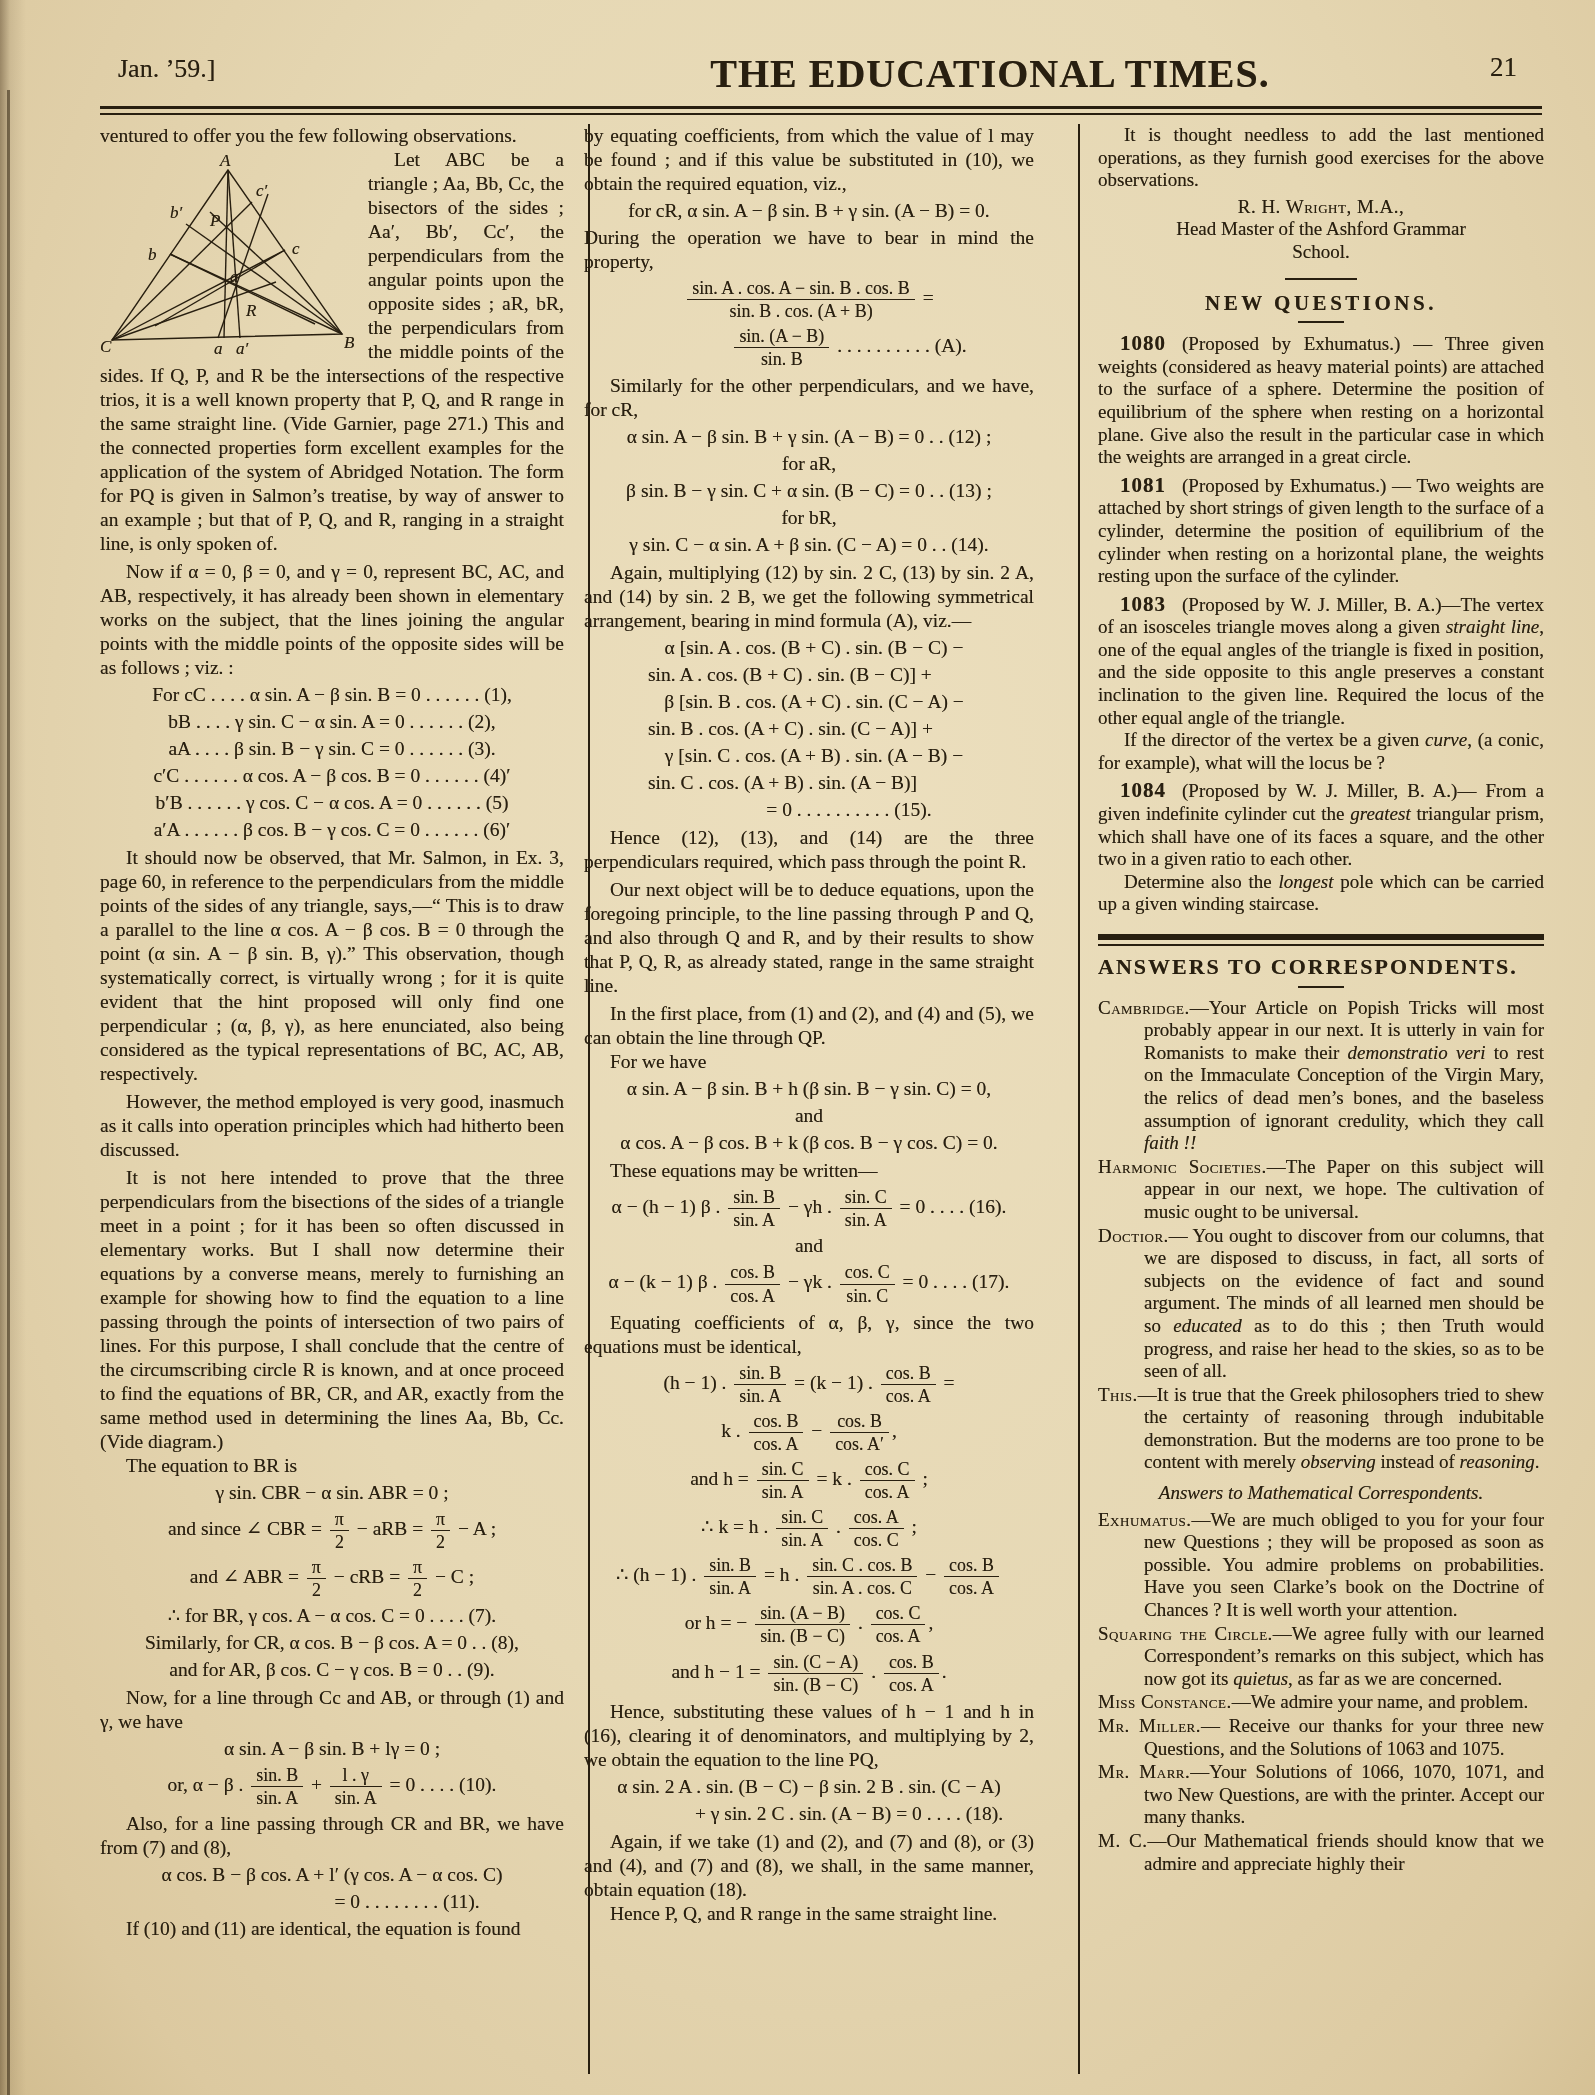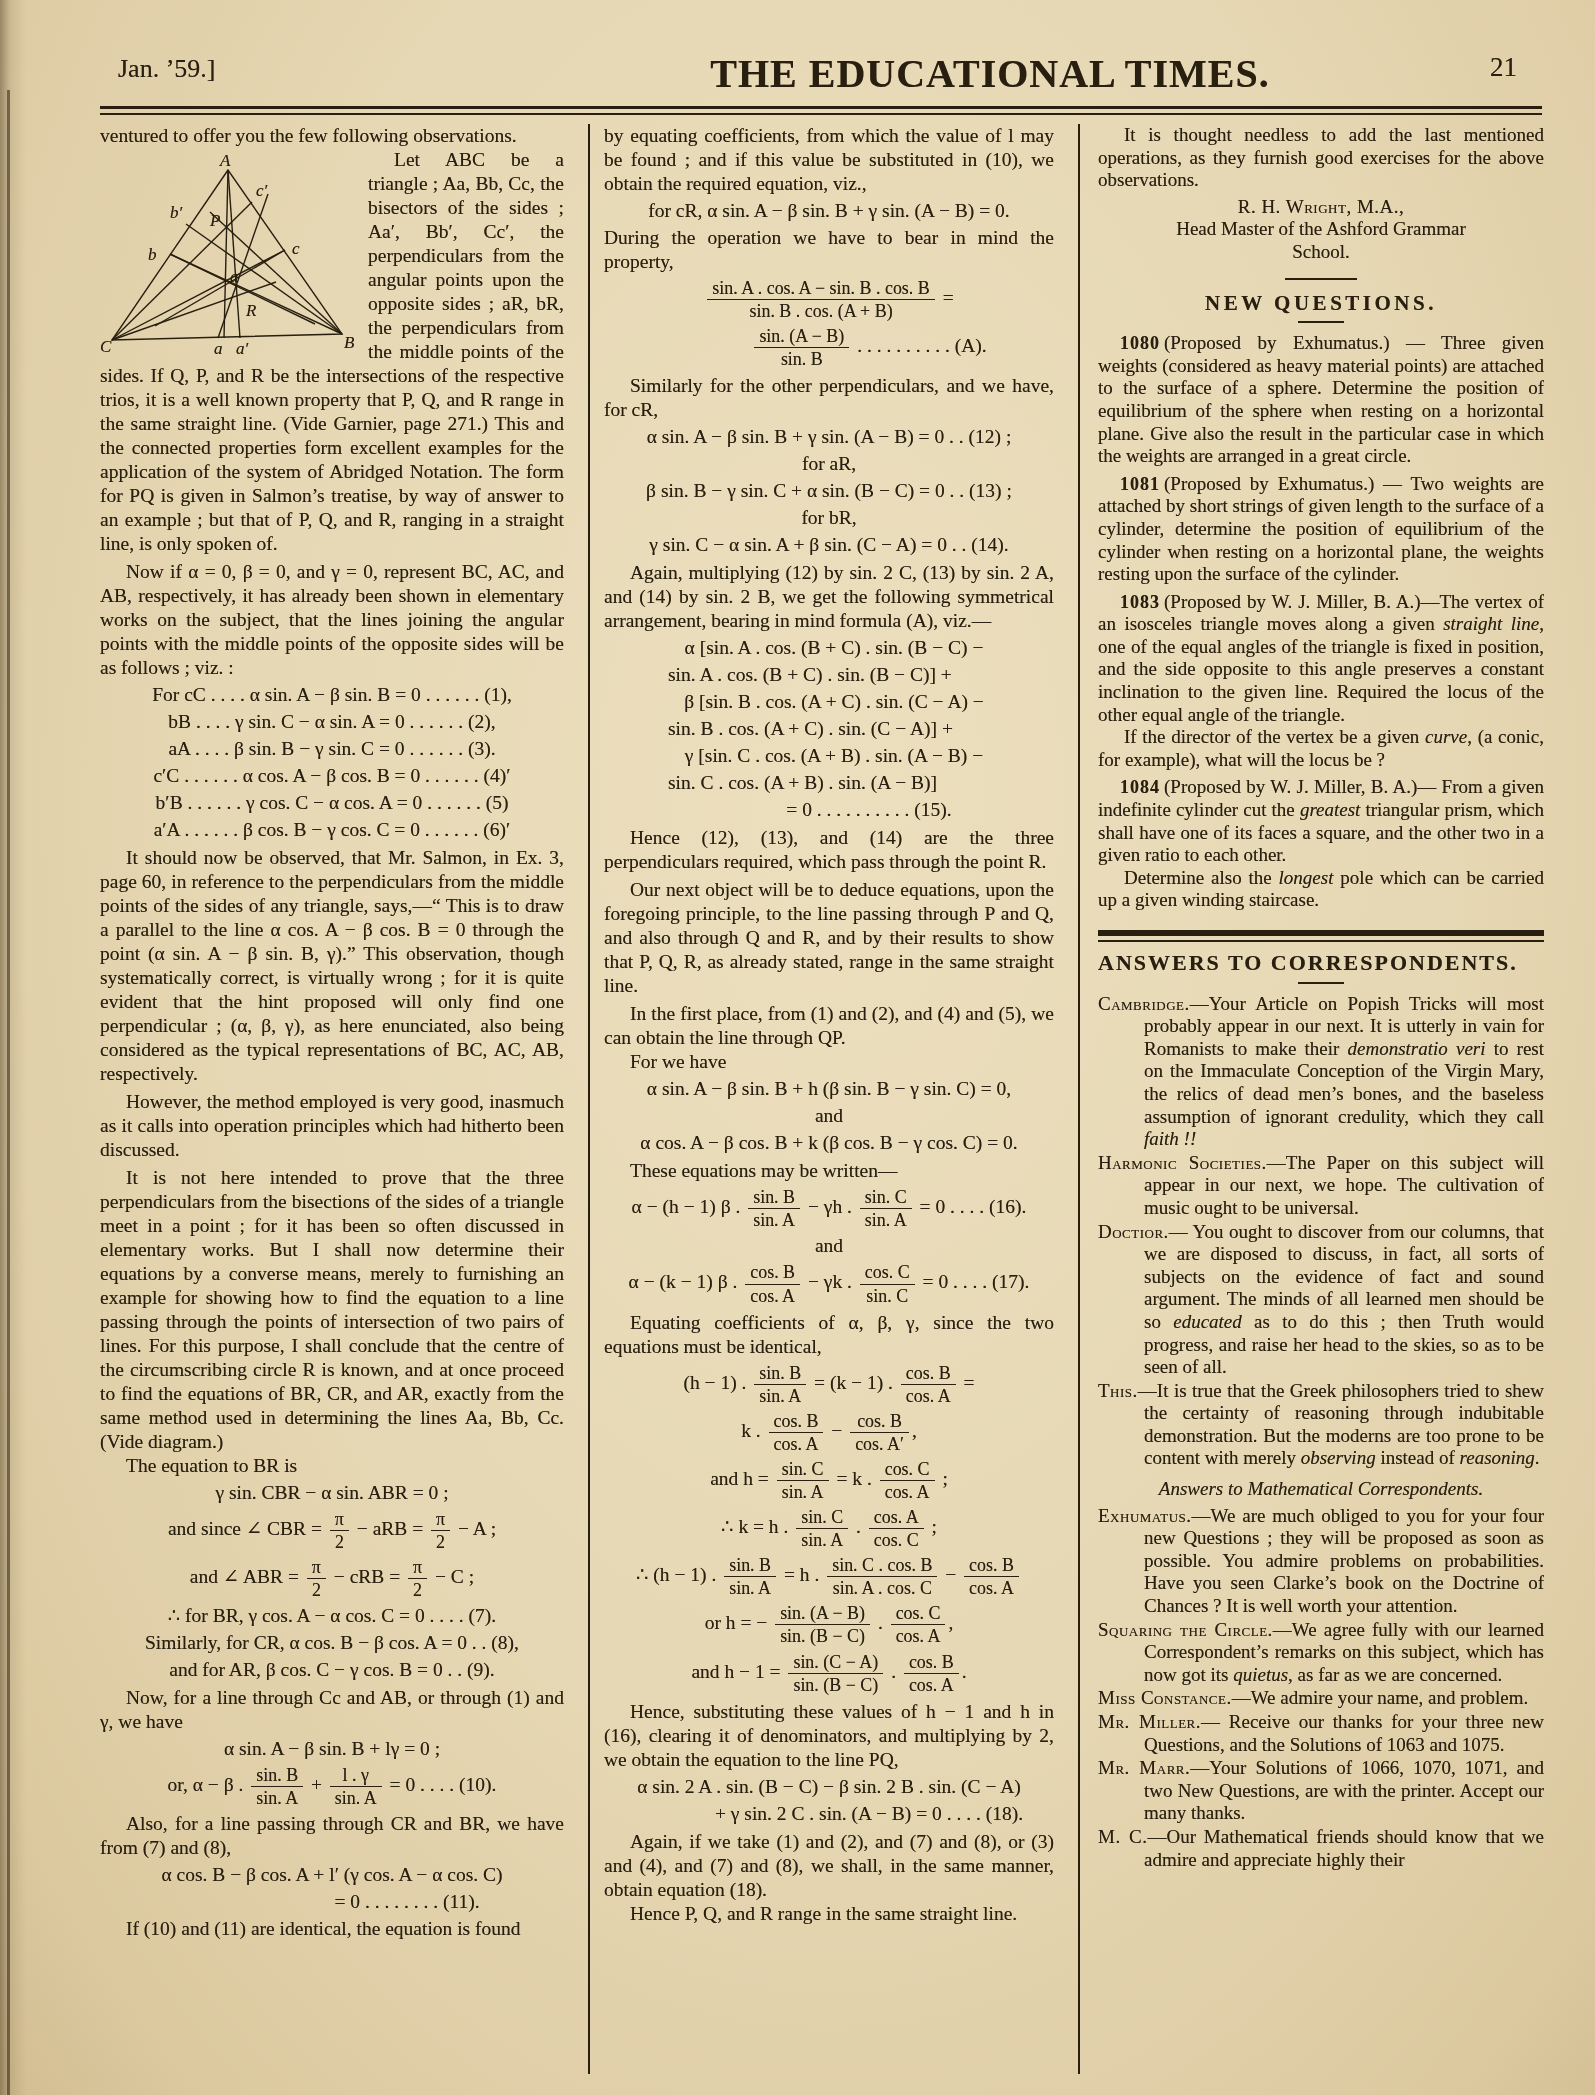--- a/index.html
+++ b/index.html
@@ -10,42 +10,42 @@
     background:linear-gradient(90deg, rgba(70,50,25,.45), rgba(70,50,25,.12) 10px, rgba(70,50,25,0) 26px);}
   .edgeline{position:absolute;left:7px;top:90px;bottom:0;width:3px;background:rgba(45,32,14,.55);}
   .hdr-date{position:absolute;left:118px;top:54px;font-size:26px;}
   .hdr-title{position:absolute;left:990px;top:50px;transform:translateX(-50%);font-size:40px;font-weight:bold;letter-spacing:1px;white-space:nowrap;}
   .hdr-page{position:absolute;left:1490px;top:52px;font-size:27px;}
   .hdr-rule{position:absolute;left:100px;width:1442px;top:106px;height:4px;border-top:3px solid #281f10;border-bottom:2px solid #281f10;}
   .vrule{position:absolute;top:124px;height:1950px;width:2px;background:#281f10;}
   #vr1{left:588px;} #vr2{left:1078px;}
   .col{position:absolute;top:124px;height:1956px;overflow:hidden;text-align:justify;font-size:19.5px;line-height:24px;}
   #col1{left:100px;width:464px;}
-  #col2{left:604px;width:450px;}
+  #col2{left:584px;width:450px;}
   #col3{left:1098px;width:446px;font-size:19px;line-height:22.6px;}
   p{margin:0;}
   .ind{text-indent:26px;}
   .sp{margin-top:4px;}
   .math{text-align:center;margin:3px 0;text-indent:0;}
   .m-left{text-align:center;padding-left:10px;}
   .m-ind{text-align:left;padding-left:64px;}
   .m-right{text-align:center;padding-left:150px;}
   .m-right2{text-align:center;padding-left:80px;}
   .frac{display:inline-block;text-align:center;vertical-align:middle;margin:1px 3px;font-size:.92em;line-height:1.12;}
   .frac .num{display:block;padding:0 5px 1px;border-bottom:1.5px solid #281f10;}
   .frac .den{display:block;padding:1px 5px 0;}
   .fig{float:left;width:254px;height:202px;margin:6px 14px 4px 0;}
   .fig text{font-family:"Liberation Serif",serif;font-style:italic;font-size:17px;fill:#281f10;}
   .sig{text-align:center;text-indent:0;}
   .sig-name{font-variant:small-caps;letter-spacing:.5px;}
   .shortrule{width:72px;border-top:2px solid #281f10;margin:14px auto 12px;}
   .h-new{text-align:center;font-weight:bold;font-size:21px;letter-spacing:3.5px;margin:10px 0 0;text-indent:0;}
   .hdash{width:46px;border-top:2px solid #281f10;margin:7px auto 9px;}
   .q{text-indent:22px;margin-top:5px;}
-  .qnum{font-size:18px;font-weight:bold;letter-spacing:1px;margin-right:4px;}
+  .qnum{font-size:21px;font-weight:bold;letter-spacing:1px;margin-right:16px;}
   .thickrule{height:4px;border-top:6px solid #281f10;border-bottom:2px solid #281f10;margin:18px 0 10px;}
   .h-ans{font-weight:bold;font-size:22px;letter-spacing:2px;margin:6px 0 0;text-indent:0;}
   .corr{padding-left:46px;text-indent:-46px;margin-top:1px;}
   .sc{font-variant:small-caps;letter-spacing:.5px;}
   .subhead{text-align:center;font-style:italic;margin:8px 0 4px;text-indent:0;}
   .ink{text-shadow:0 0 .5px rgba(40,28,10,.55);}
 </style>
 </head>
 <body>
 

